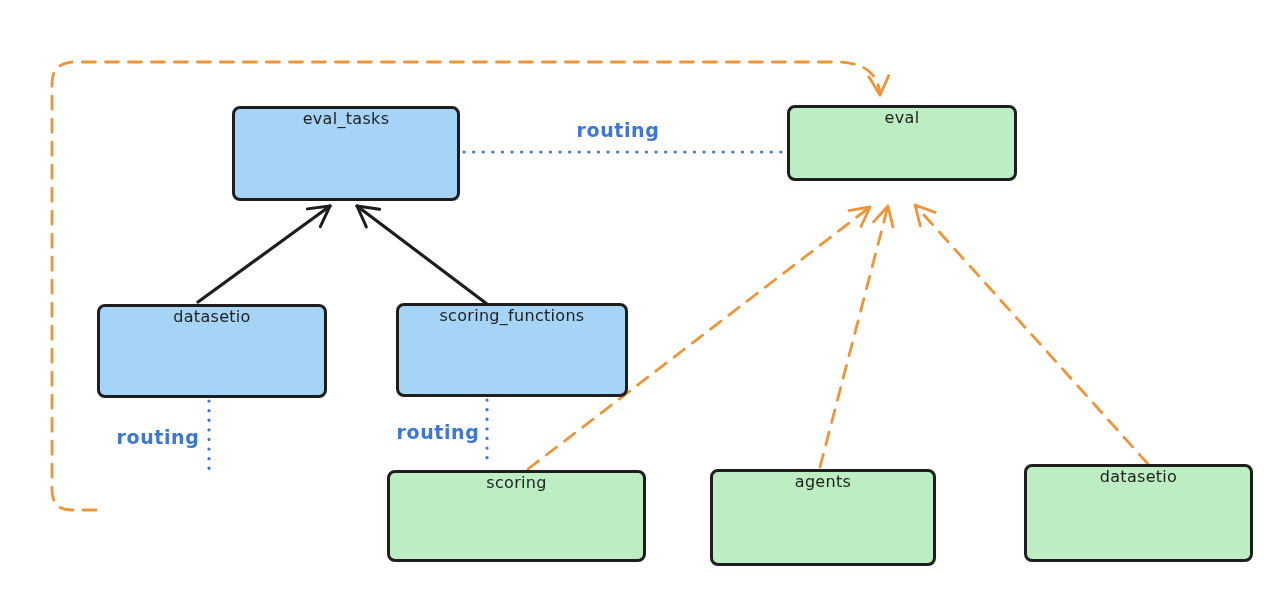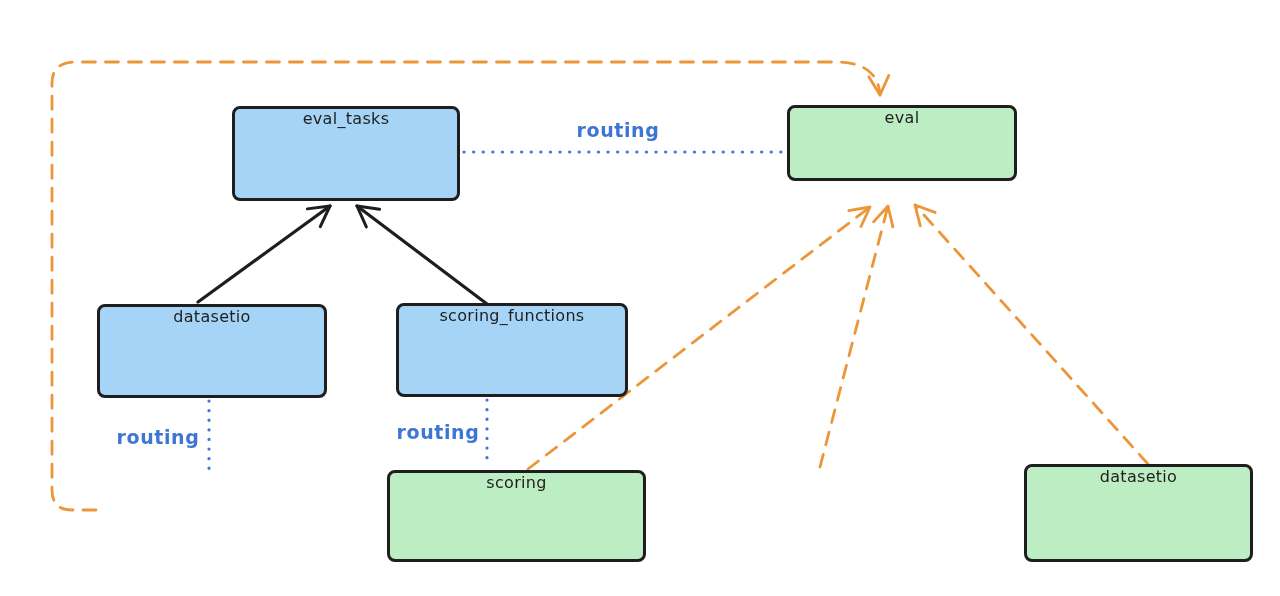--- a/index.html
+++ b/index.html
@@ -76,20 +76,23 @@
 
   <div class="node blue" style="left:396px;top:303px;width:232px;height:94px;">
     <span>scoring_functions</span>
   </div>
 
 
   <div class="node green" style="left:387px;top:470px;width:259px;height:92px;">
     <span>scoring</span>
   </div>
 
+  <div class="node green" style="left:710px;top:469px;width:226px;height:97px;">
+    <span>agents</span>
+  </div>
 
   <div class="node green" style="left:1024px;top:464px;width:229px;height:98px;">
     <span>datasetio</span>
   </div>
 
   <span class="edge-label" style="left:618px;top:119px;">routing</span>
   <span class="edge-label" style="left:158px;top:426px;">routing</span>
   <span class="edge-label" style="left:438px;top:421px;">routing</span>
 
 </div>

